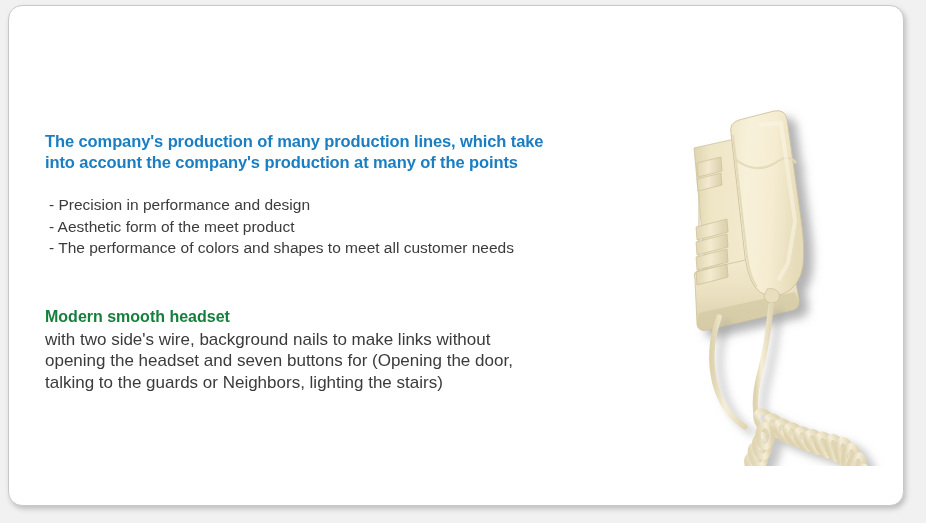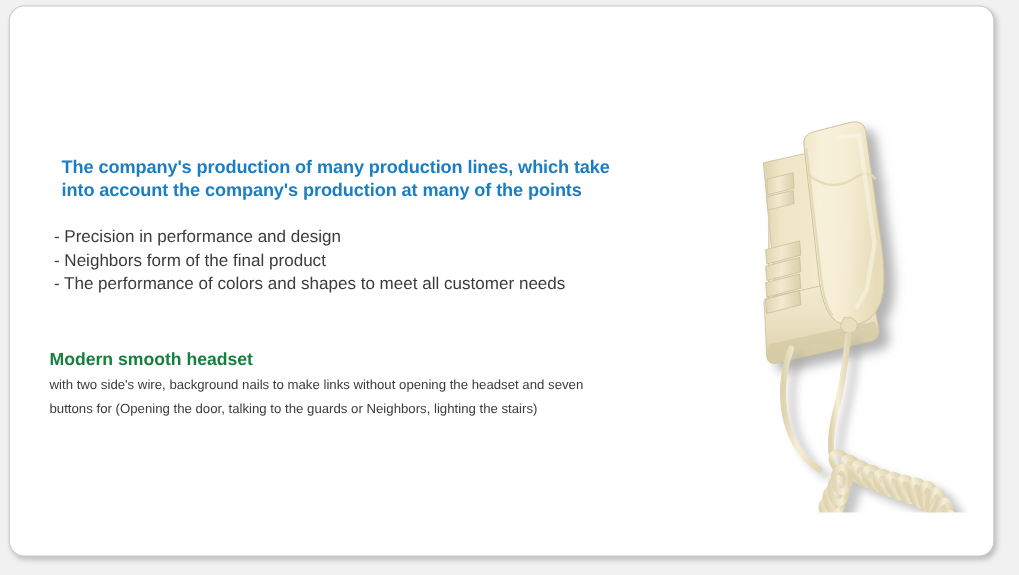--- a/index.html
+++ b/index.html
@@ -43,21 +43,21 @@
     top: 125px;
     width: 530px;
   }
 
   .heading-blue {
     color: #1b7ec2;
     font-size: 16.5px;
     font-weight: bold;
     line-height: 21px;
     letter-spacing: -0.1px;
-    margin: 11px;
+    margin: 0;
   }
 
   #bullet-list {
     list-style: none;
     margin: 4px;
     padding: 0;
     margin-top: 21px;
   }
   #bullet-list li {
     color: #3b3b3b;
@@ -76,21 +76,21 @@
   .heading-red {
     color: #15803d;
     font-size: 16px;
     font-weight: bold;
     line-height: 21px;
     margin: 0;
   }
 
   .body-para {
     color: #3b3b3b;
-    font-size: 12px;
+    font-size: 17px;
     line-height: 21.5px;
     margin: 0;
     margin-top: 2px;
     width: 510px;
   }
 
   
   #phone-figure {
     position: absolute;
     left: 640px;
@@ -106,21 +106,21 @@
 <div id="page">
 
   <div id="card">
 
     <div id="text-col">
 
       <p class="heading-blue">The company's production of many production lines, which take into account the company's production at many of the points</p>
 
       <ul id="bullet-list">
         <li>- Precision in performance and design</li>
-        <li>- Neighbors form of the final product</li>
+        <li>- Aesthetic form of the meet product</li>
         <li>- The performance of colors and shapes to meet all customer needs</li>
       </ul>
 
       <div id="section-two">
         <p class="heading-red">Modern smooth headset</p>
         <p class="body-para">with two side's wire, background nails to make links without opening the headset and seven buttons for (Opening the door, talking to the guards or Neighbors, lighting the stairs)</p>
       </div>
 
     </div>
 

